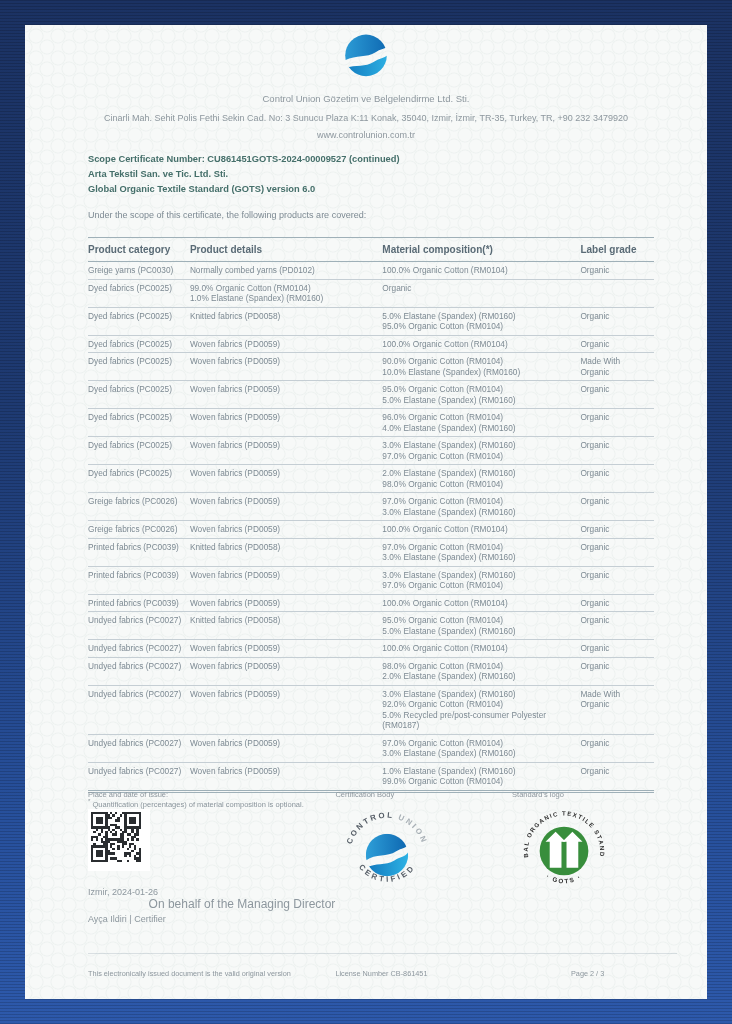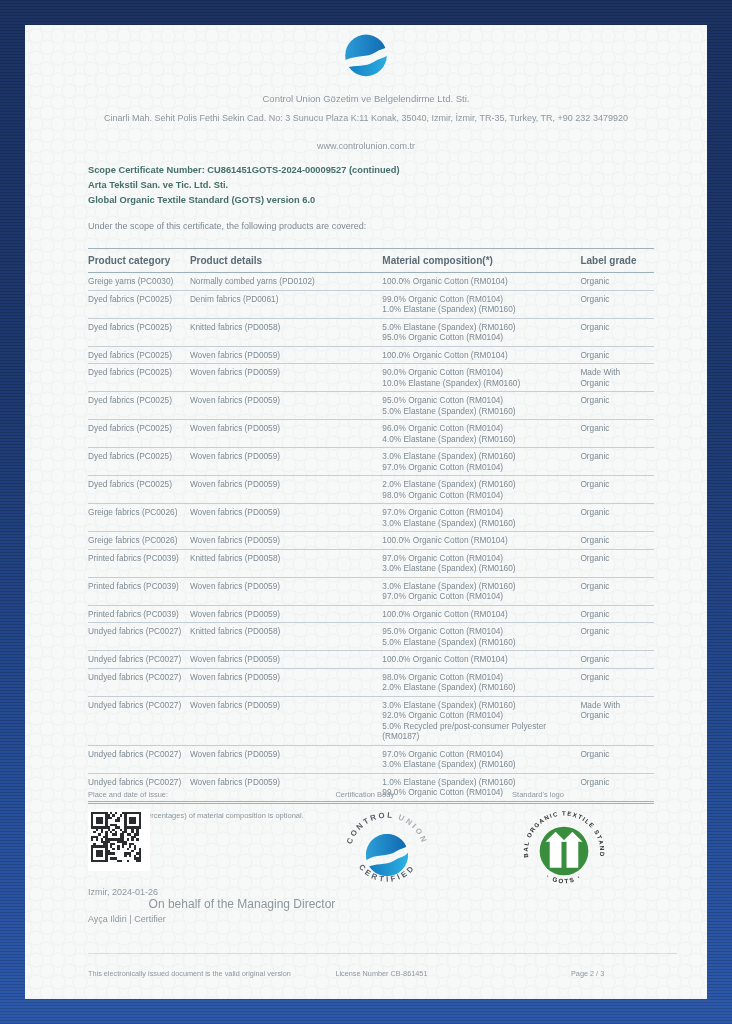--- a/index.html
+++ b/index.html
@@ -22,21 +22,21 @@
       radial-gradient(circle, transparent 6px, rgba(188,204,199,0.16) 7px, transparent 8px),
       radial-gradient(circle, transparent 6px, rgba(188,204,199,0.16) 7px, transparent 8px);
     background-size:22px 22px,22px 22px;
     background-position:0 0,11px 11px;
     overflow:hidden;
   }
   .logo-top{display:flex;justify-content:center;padding-top:8px;}
   .company-head{margin-top:12px;text-align:center;color:#8d979e;}
   .company-name{font-size:9.5px;line-height:12px;}
   .company-address{font-size:9px;line-height:12px;max-width:600px;margin:7px auto 0;}
-  .company-site{font-size:9px;line-height:12px;margin-top:16px;}
+  .company-site{font-size:9px;line-height:12px;margin-top:5px;}
   .content{padding:0 34px 0 63px;}
   .scope-block{margin-top:11px;color:#456f6a;font-weight:bold;font-size:9.3px;line-height:15px;}
   .appendix-title{margin-top:8px;color:#3f7068;font-weight:bold;font-size:11px;line-height:14px;}
   .appendix-sub{color:#7d8a93;font-size:9px;line-height:12px;margin-top:12px;}
   .ptable{width:566px;margin-top:16px;}
   .thead{display:grid;grid-template-columns:18% 34% 35% 13%;
     border-top:1px solid #9fb0b8;border-bottom:1px solid #9fb0b8;
     color:#5a6b76;font-weight:bold;font-size:10px;padding:6px 0 6px 0;}
   .trow{display:grid;grid-template-columns:18% 34% 35% 13%;
     border-bottom:1px solid #c5ced4;color:#7d8a93;font-size:8.3px;line-height:10.5px;
@@ -119,21 +119,20 @@
     <div class="td">Greige yarns (PC0030)</div>
     <div class="td">Normally combed yarns (PD0102)</div>
     <div class="td">
                 <div>100.0% Organic Cotton (RM0104)</div>
               </div>
     <div class="td">Organic</div>
   </div>
 
   <div class="trow">
     <div class="td">Dyed fabrics (PC0025)</div>
-    <div class="td">Denim fabrics (PD0061)</div>
     <div class="td">
                 <div>99.0% Organic Cotton (RM0104)</div>
                 <div>1.0% Elastane (Spandex) (RM0160)</div>
               </div>
     <div class="td">Organic</div>
   </div>
 
   <div class="trow">
     <div class="td">Dyed fabrics (PC0025)</div>
     <div class="td">Knitted fabrics (PD0058)</div>

